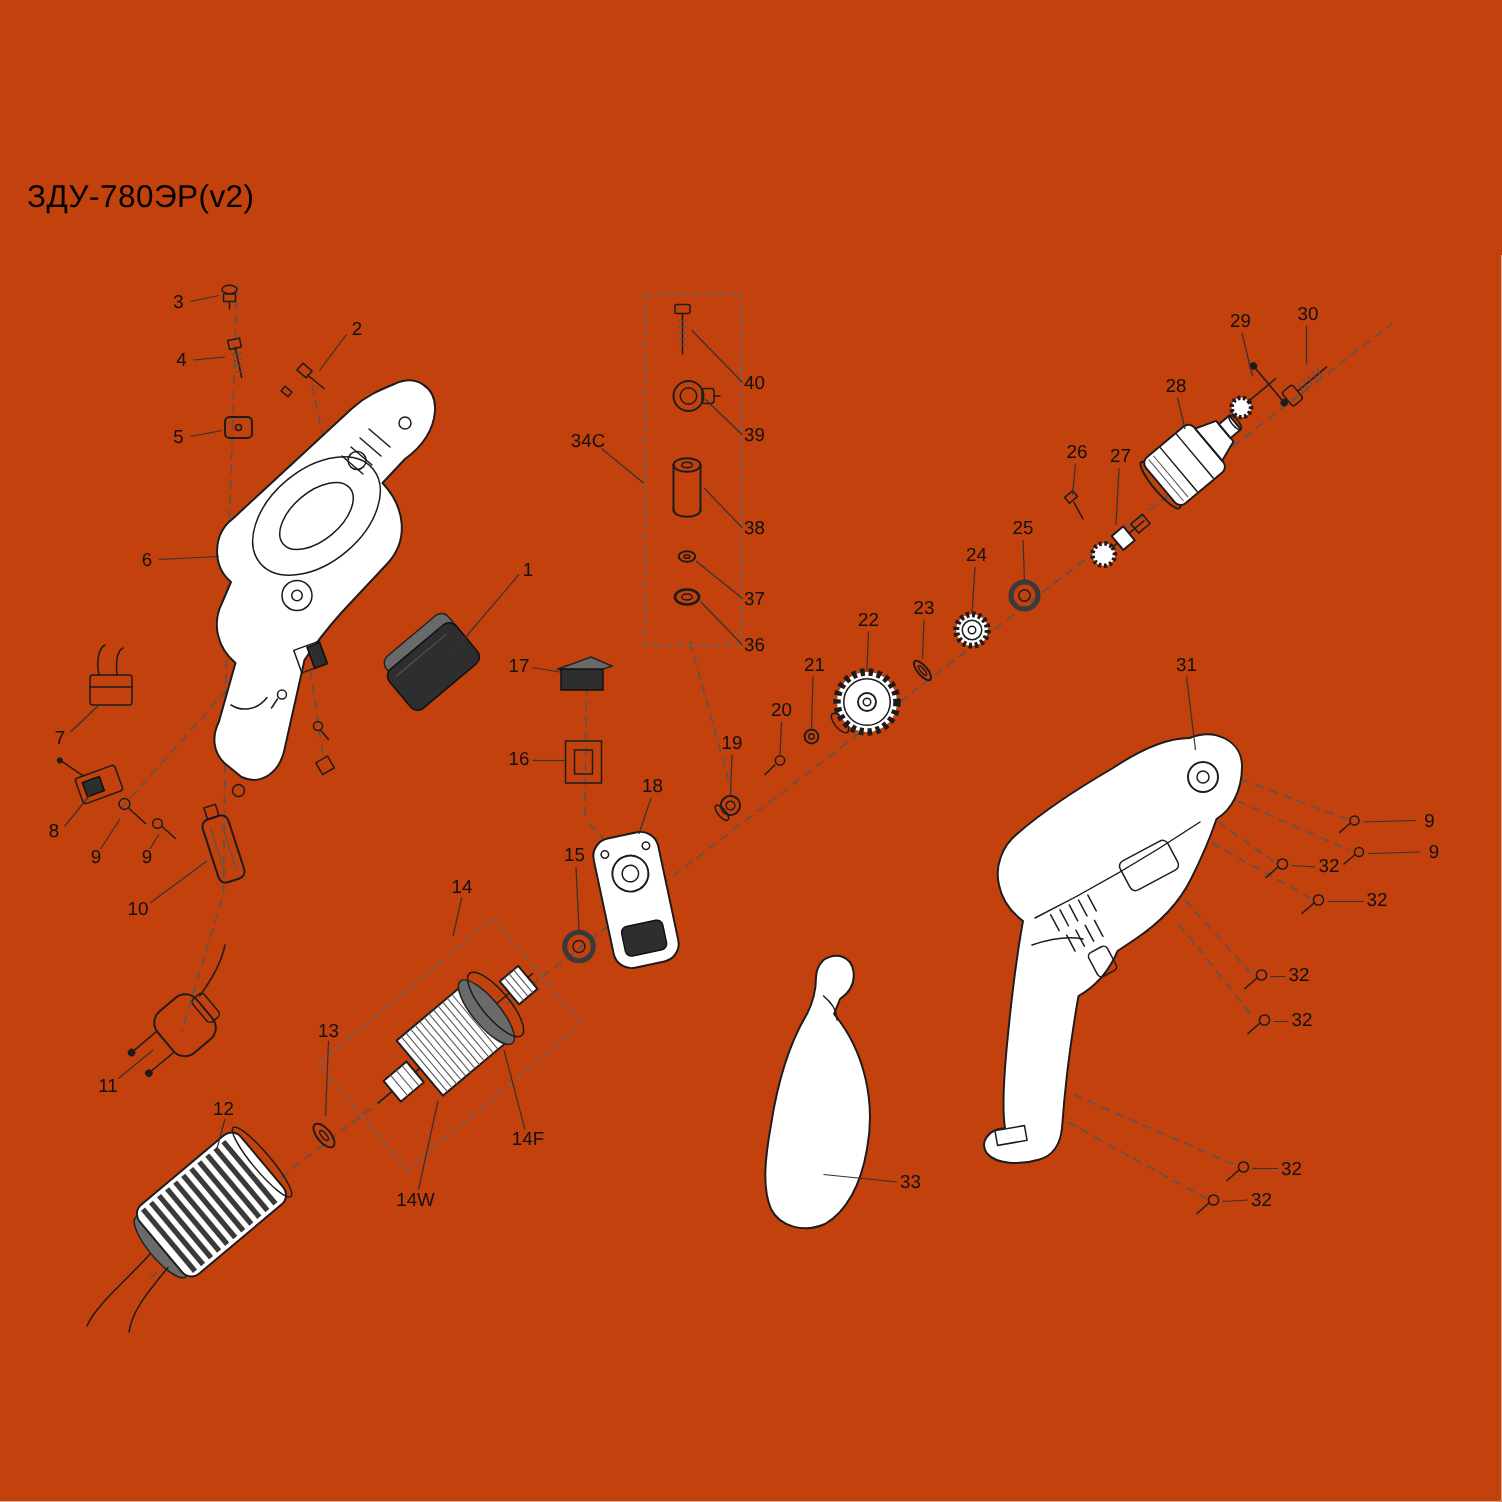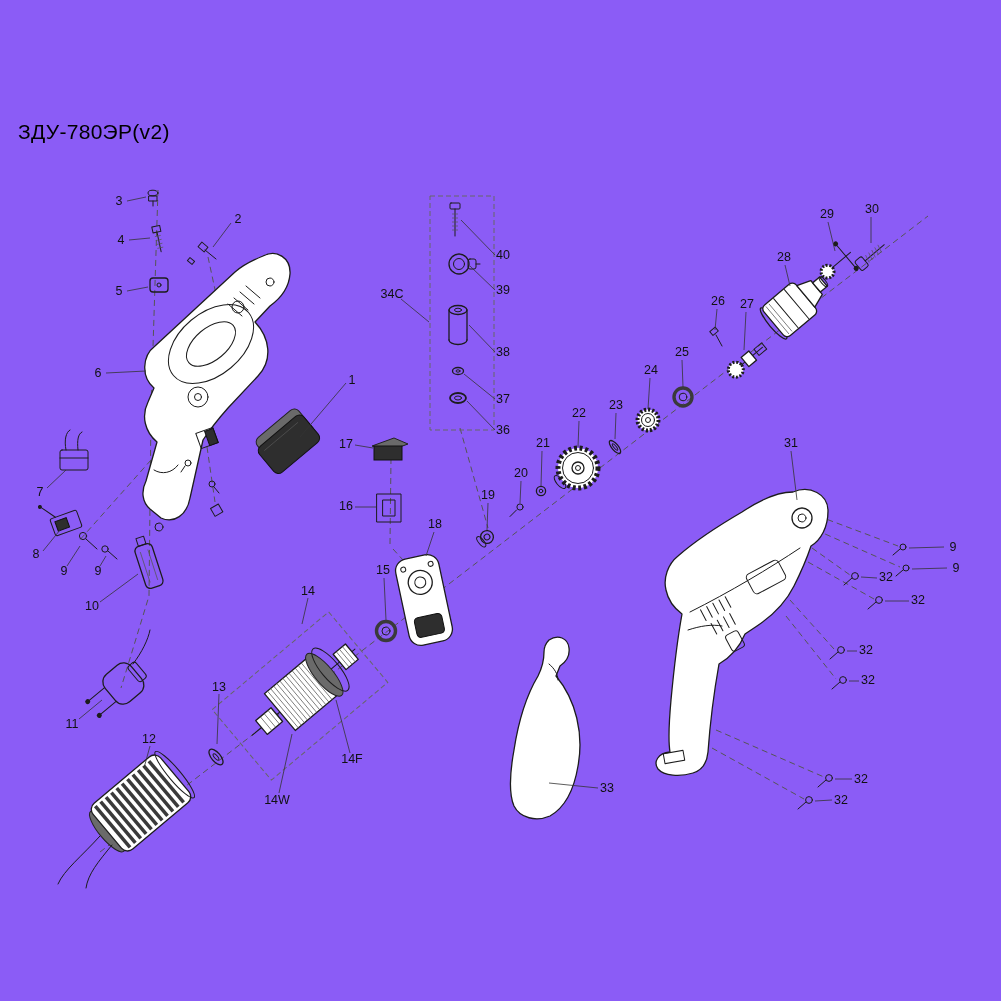--- a/index.html
+++ b/index.html
@@ -1,16 +1,16 @@
 <!DOCTYPE html>
 <html><head>
 <meta charset="utf-8">
 <style>
   html,body { margin:0; padding:0; background:#fff; }
-  .stage { position:relative; width:1001px; height:1001px; background:#8b5cf6; overflow:hidden;
+  .stage { position:relative; width:1001px; height:1001px; background:#c2410c; overflow:hidden;
            font-family:"Liberation Sans", sans-serif; }
   .title { position:absolute; left:18px; top:120px; font-size:21px; color:#000; letter-spacing:0.3px; }
   svg { position:absolute; left:0; top:0; }
   .o   { fill:none; stroke:#1c1c1c; stroke-width:1.3; stroke-linejoin:round; stroke-linecap:round; }
   .o2  { fill:none; stroke:#1c1c1c; stroke-width:1; stroke-linejoin:round; stroke-linecap:round; }
   .thin{ fill:none; stroke:#555; stroke-width:0.7; }
   .dk  { fill:#2e2e2e; stroke:#111; stroke-width:1; }
   .md  { fill:#6a6a6a; stroke:#222; stroke-width:1; }
   .whf { fill:#fff; stroke:#1c1c1c; stroke-width:1.3; stroke-linejoin:round; }
   .dash{ fill:none; stroke:#555; stroke-width:1; stroke-dasharray:6 4; }

